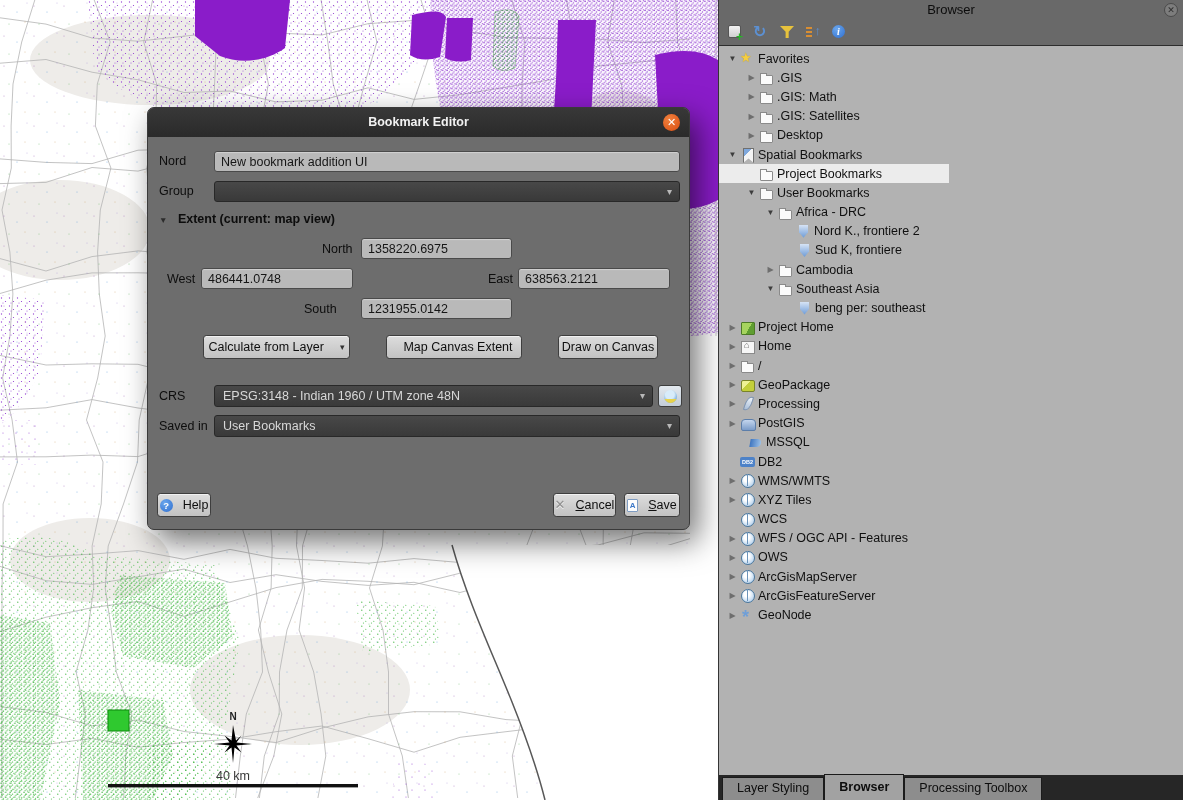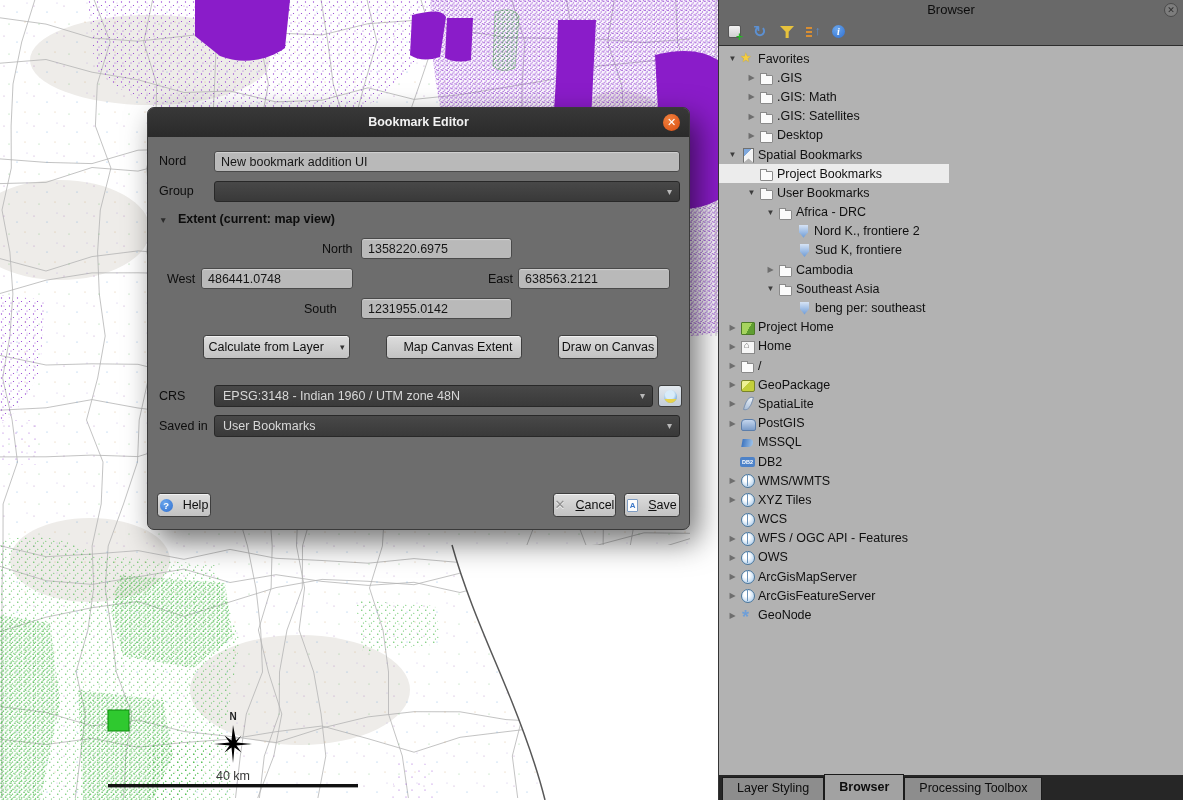--- a/index.html
+++ b/index.html
@@ -421,28 +421,28 @@
           <span class="tlabel">/</span>
         </div>
         <div class="row" style="padding-left: 6px;">
           <span class="exp collapsed">▶</span>
           <span class="ti ti-geopackage"></span>
           <span class="tlabel">GeoPackage</span>
         </div>
         <div class="row" style="padding-left: 6px;">
           <span class="exp collapsed">▶</span>
           <span class="ti ti-feather"></span>
-          <span class="tlabel">SpatiaLite</span>
+          <span class="tlabel">Processing</span>
         </div>
         <div class="row" style="padding-left: 6px;">
           <span class="exp collapsed">▶</span>
           <span class="ti ti-postgis"></span>
           <span class="tlabel">PostGIS</span>
         </div>
-        <div class="row" style="padding-left: 6px;">
+        <div class="row" style="padding-left: 14px;">
           <span class="exp none"></span>
           <span class="ti ti-mssql"></span>
           <span class="tlabel">MSSQL</span>
         </div>
         <div class="row" style="padding-left: 6px;">
           <span class="exp none"></span>
           <span class="ti ti-db2"></span>
           <span class="tlabel">DB2</span>
         </div>
         <div class="row" style="padding-left: 6px;">

